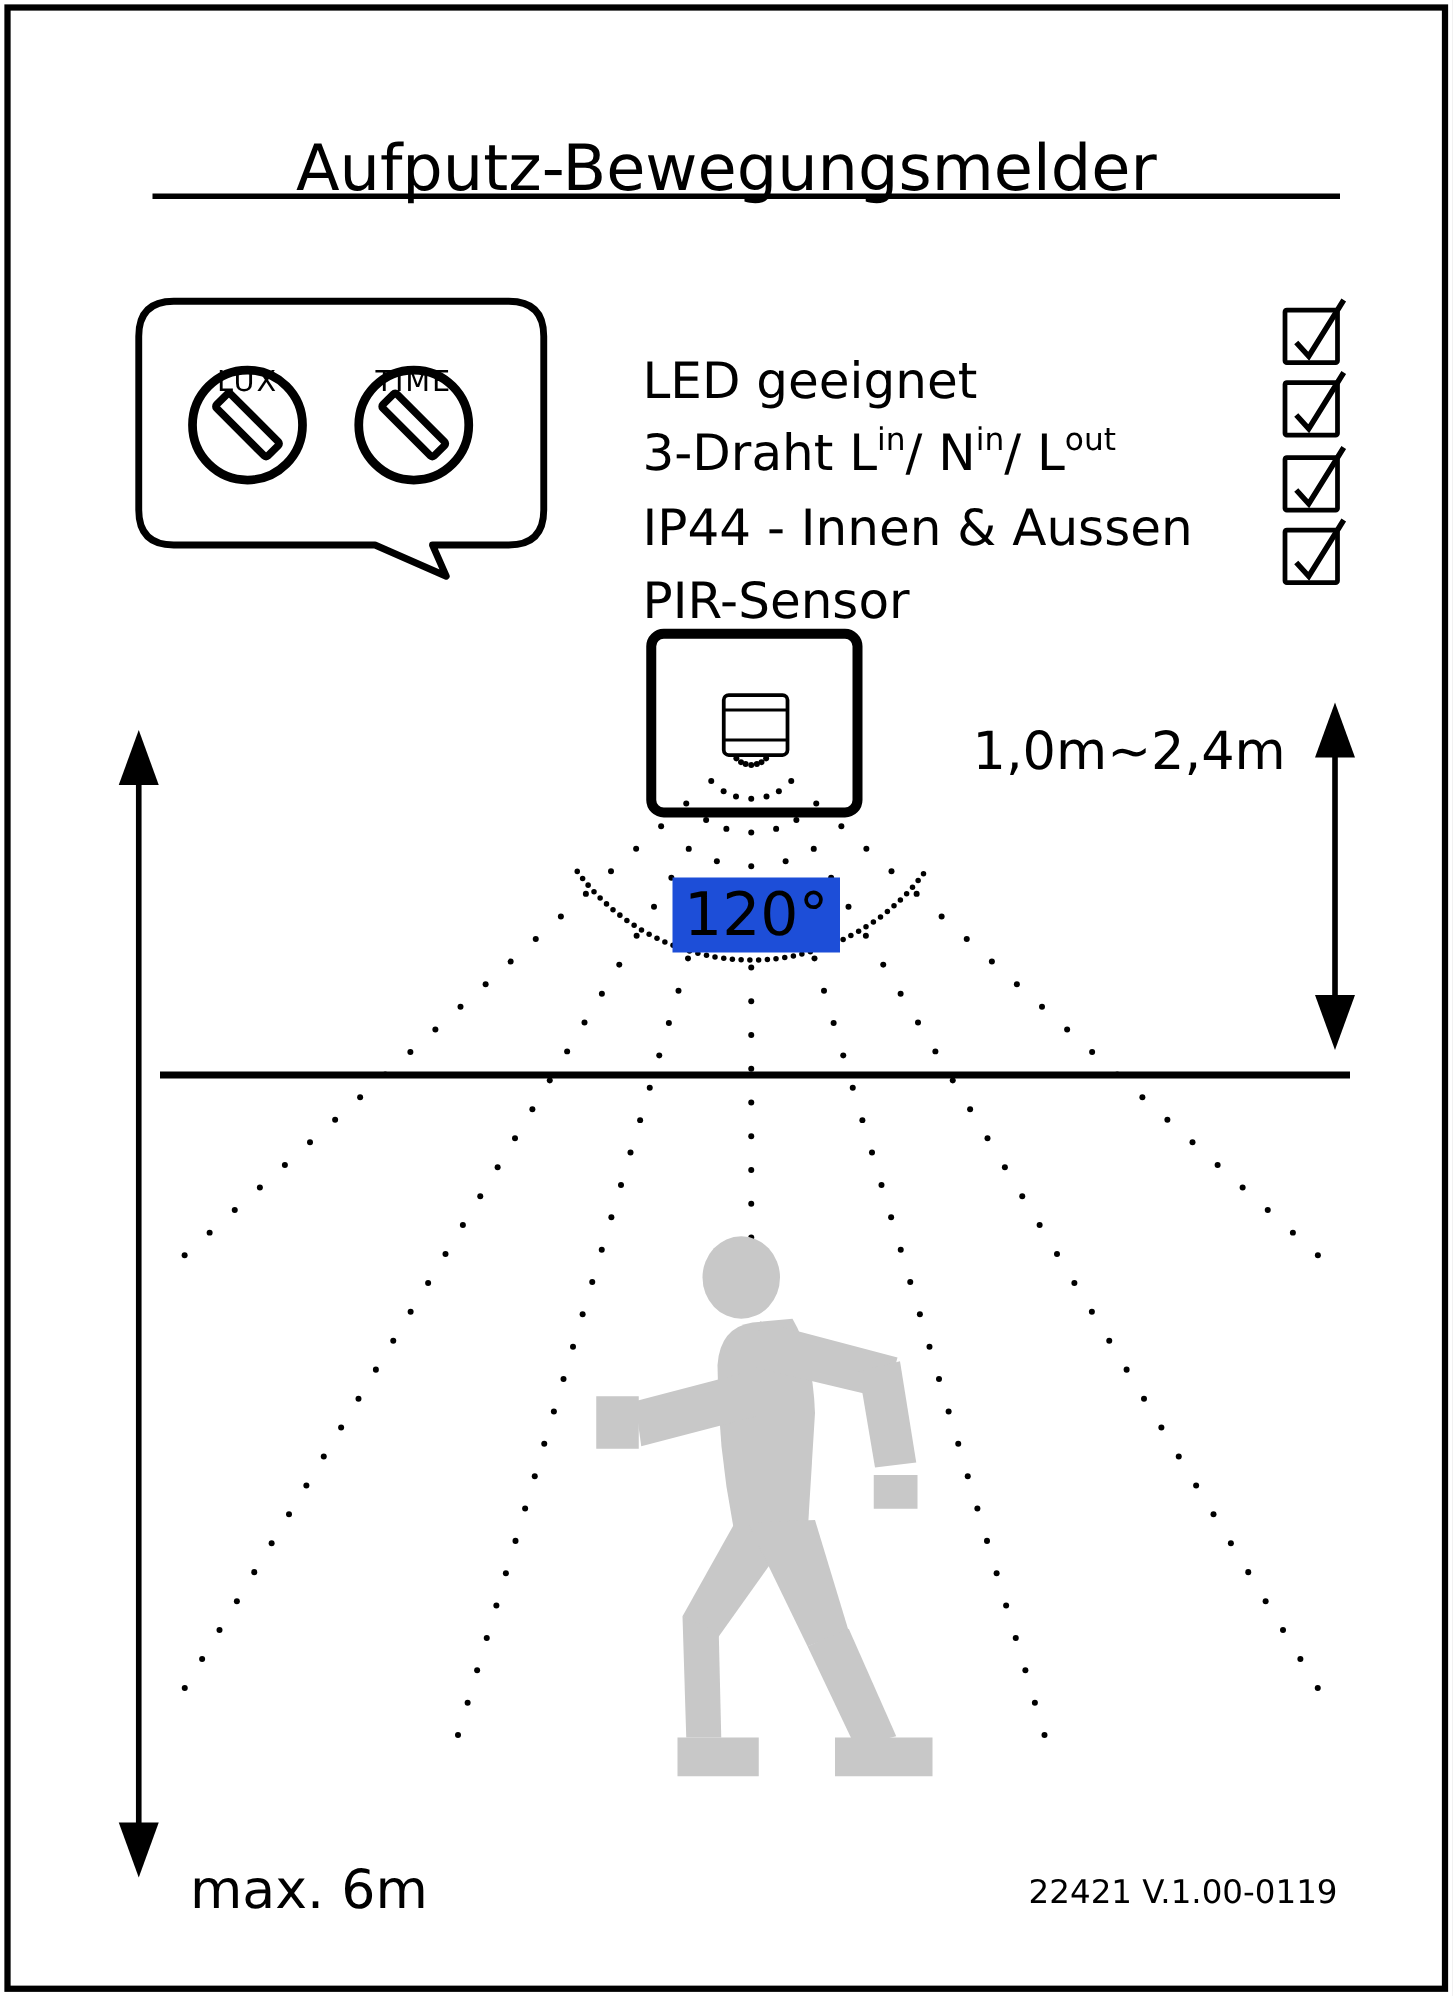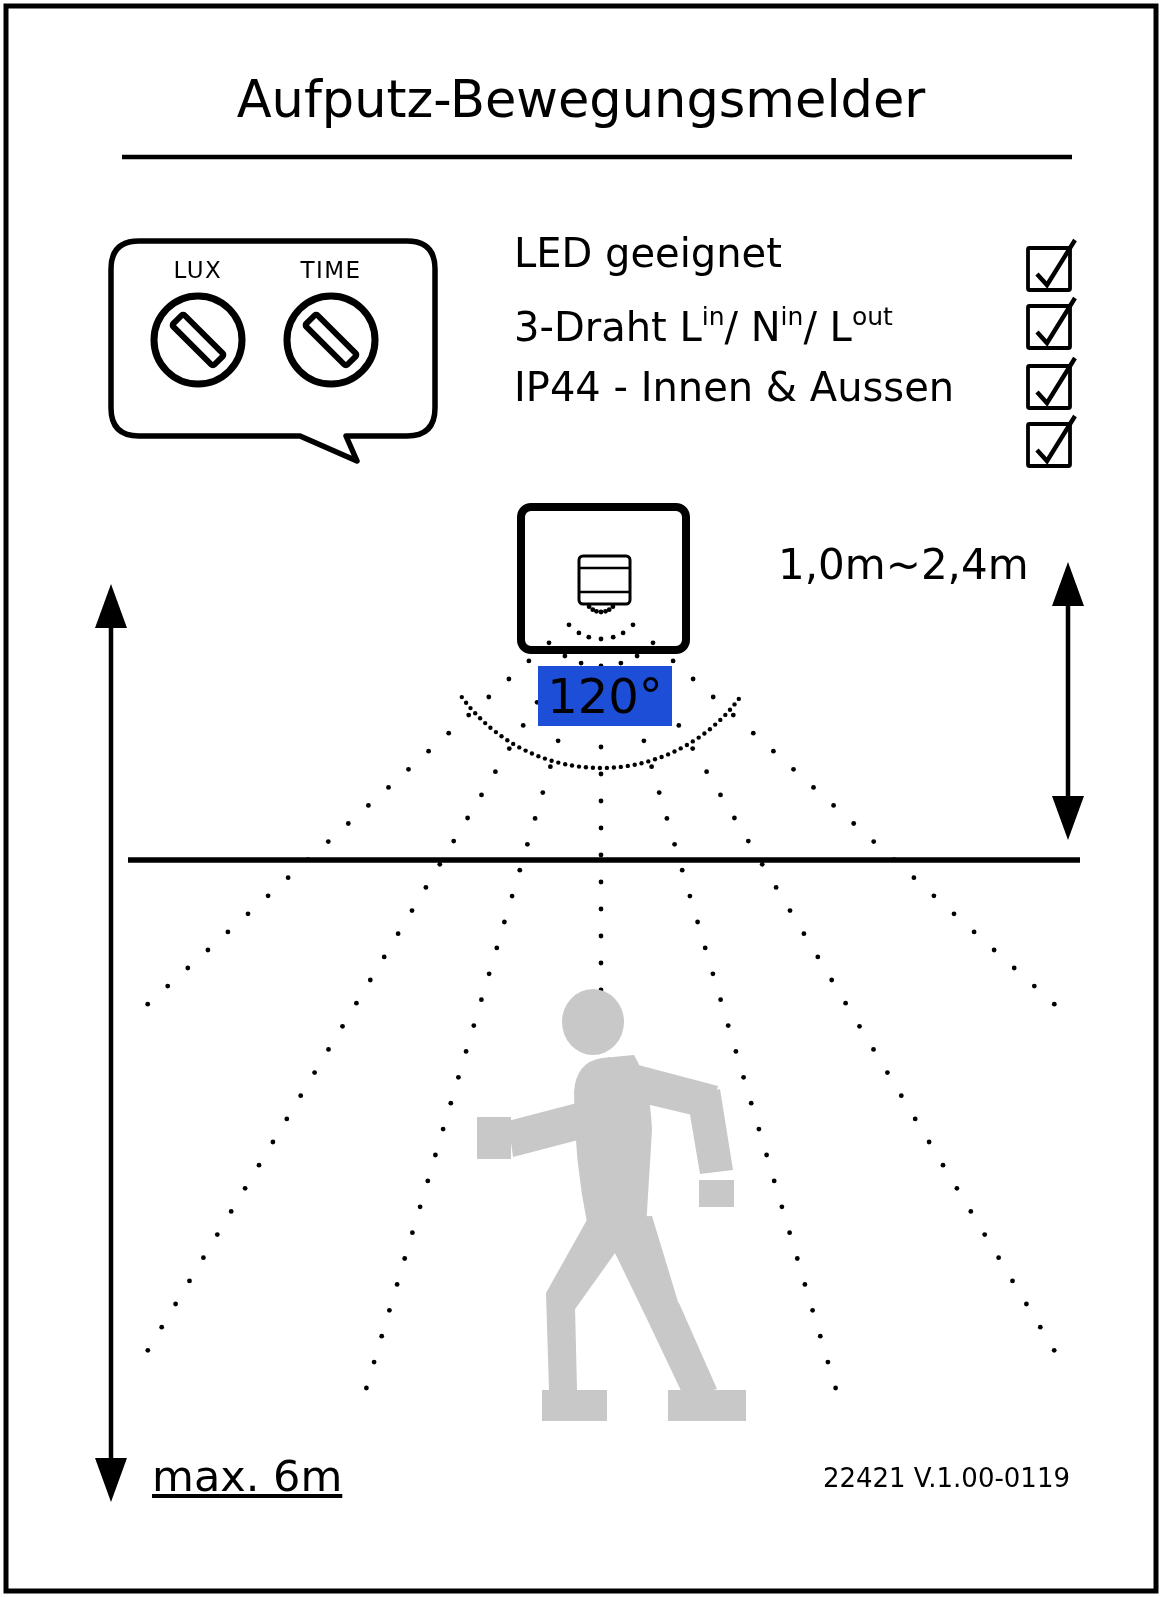--- a/index.html
+++ b/index.html
@@ -2,28 +2,28 @@
 <html><head>
 <meta charset="utf-8">
 <style>
   html,body{margin:0;padding:0;background:#e8e8e8;}
   .page{
     position:relative;width:1162px;height:1597px;background:#ffffff;
     font-family:"DejaVu Sans","Liberation Sans",sans-serif;color:#000;
     overflow:hidden;margin:0 auto;
   }
   .layer{position:absolute;left:0;top:0;}
-  .abs{position:absolute;white-space:nowrap;}
+  .abs{position:absolute;white-space:nowrap;margin-top:36px;}
   .title{left:0;top:70px;width:100%;text-align:center;font-size:51px;line-height:60px;}
   .feat{left:514px;font-size:40px;line-height:50px;}
   .feat sup{font-size:25px;position:relative;top:-2px;line-height:0;}
   .dial-label{top:256px;text-align:center;font-size:23px;line-height:28px;letter-spacing:1.5px;}
   .height-label{left:778px;top:540px;font-size:42px;line-height:50px;}
   .angle-label{left:538px;top:666px;width:134px;text-align:center;font-size:48px;line-height:56px;background:#1d4ed8;padding:2px 0;}
-  .range-label{left:152px;top:1450px;font-size:43px;line-height:52px;text-decoration:underline;}
+  .range-label{left:152px;top:1450px;font-size:43px;line-height:52px;}
   .product-code{right:92px;top:1462px;font-size:26px;line-height:32px;}
 </style>
 </head>
 <body>
 
 <div class="page">
 
   <svg class="layer" width="1162" height="1597" viewBox="0 0 1162 1597">
 
     <rect x="6" y="6" width="1150" height="1585" fill="none" stroke="#000" stroke-width="5"></rect>
@@ -336,27 +336,30 @@
       <polygon points="111,584 95,628 127,628" stroke="none"></polygon>
       <polygon points="111,1502 95,1458 127,1458" stroke="none"></polygon>
     </g>
   </svg>
 
   <div class="abs title">Aufputz-Bewegungsmelder</div>
 
   <div class="abs dial-label" style="left:148px;width:100px;">LUX</div>
   <div class="abs dial-label" style="left:281px;width:100px;">TIME</div>
 
-  <div class="abs feat" style="top:228px;">
+  <div class="abs feat" style="top:244px;">
     <span>LED geeignet</span>
   </div>
   <div class="abs feat" style="top:302px;">
     <span>3-Draht L</span><sup>in</sup><span>/ N</span><sup>in</sup><span>/ L</span><sup>out</sup>
   </div>
   <div class="abs feat" style="top:362px;text-align:center;">
     <span>IP44 - Innen &amp; Aussen</span>
   </div>
+  <div class="abs feat" style="top:420px;">
+    <span>PIR-Sensor</span>
+  </div>
 
   <div class="abs height-label">1,0m~2,4m</div>
   <div class="abs angle-label">120°</div>
   <div class="abs range-label">max. 6m</div>
   <div class="abs product-code">22421 V.1.00-0119</div>
 </div>
 
 </body></html>

